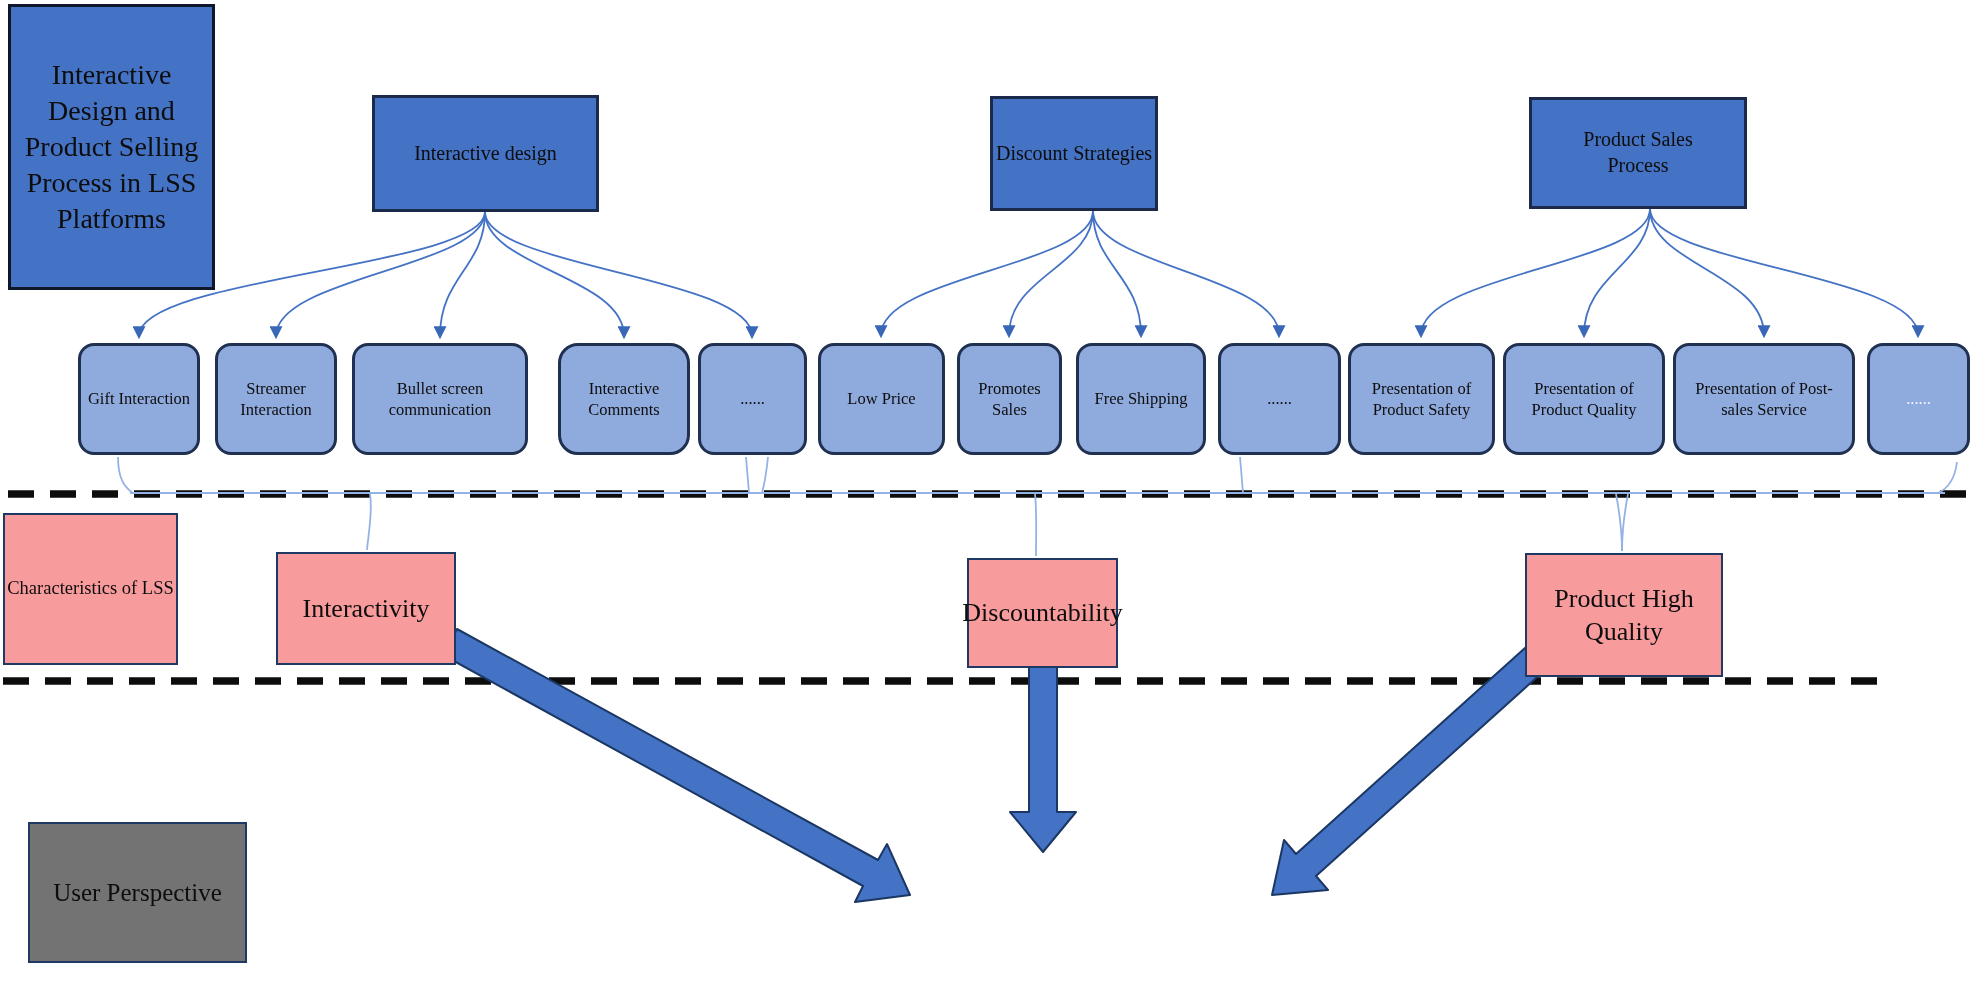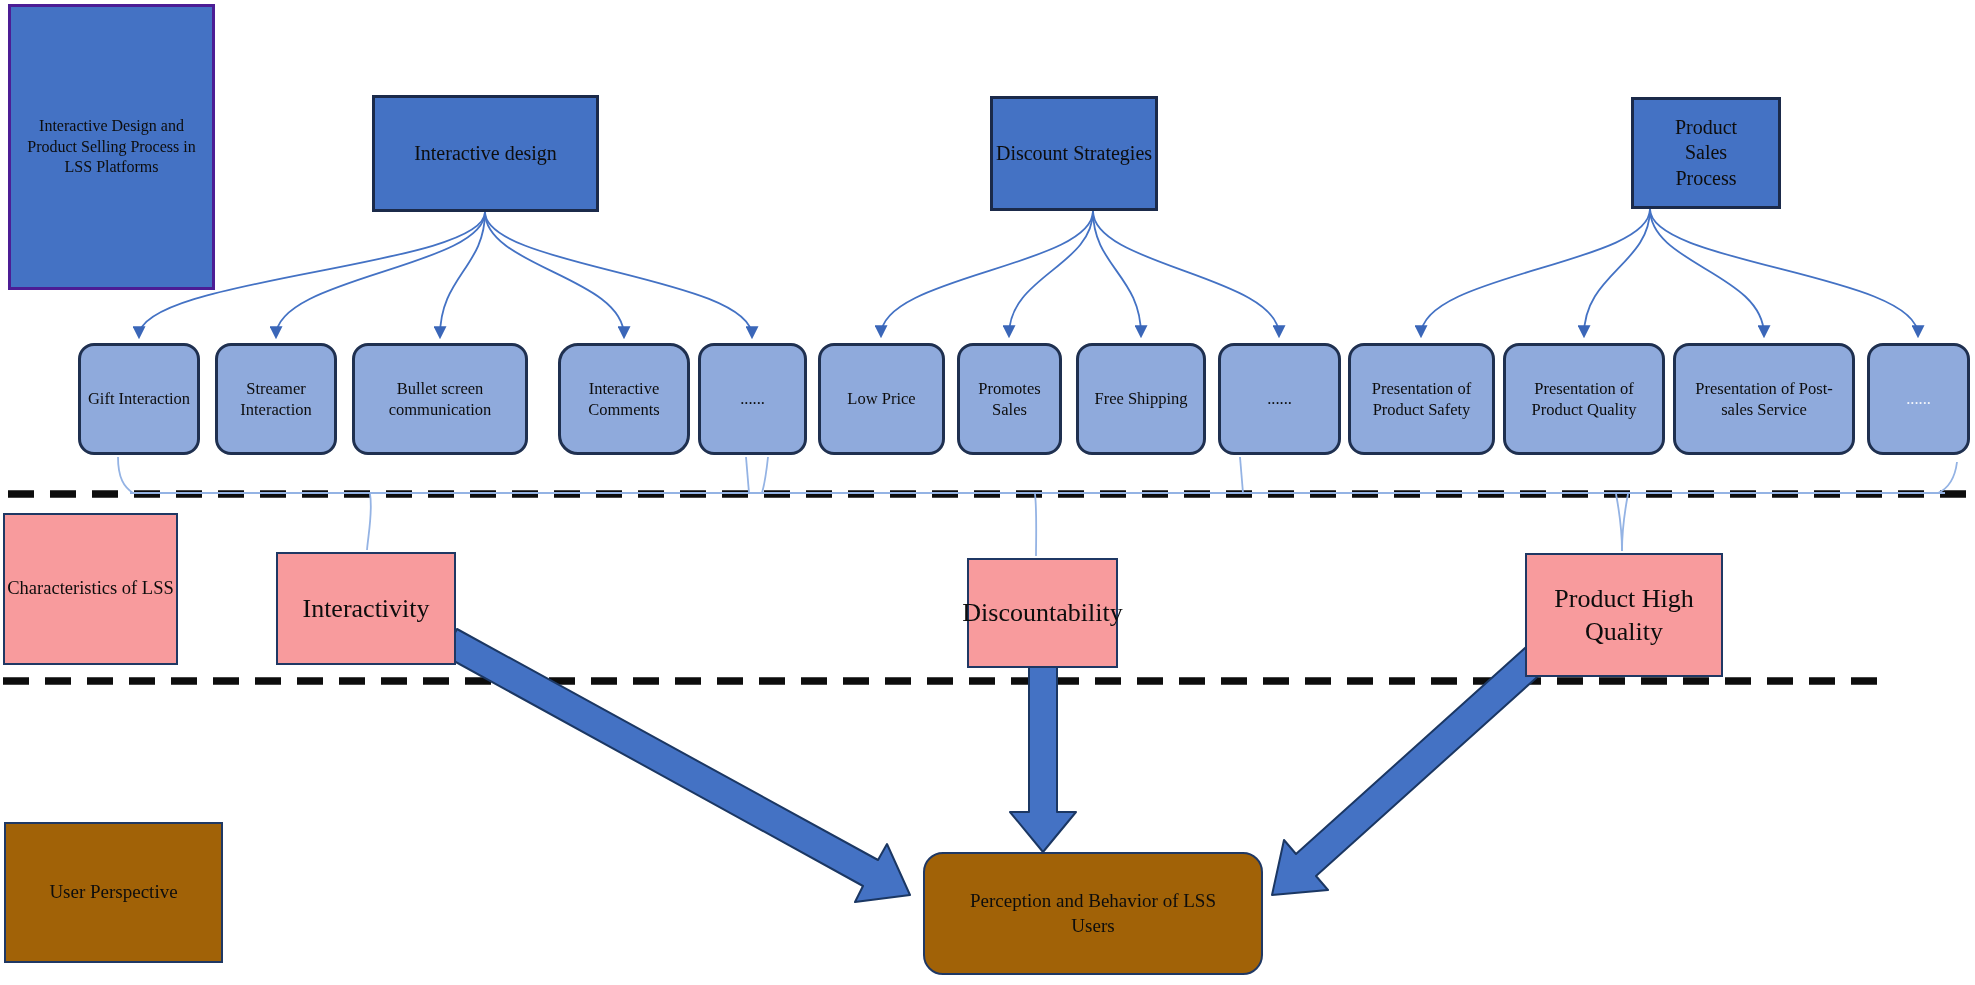--- a/index.html
+++ b/index.html
@@ -16,36 +16,37 @@
     display:flex;align-items:center;justify-content:center;
     text-align:center;color:#0d0d0d;
     box-sizing:border-box;line-height:1.28;
     z-index:2;
   }
   .parent{
     background:#4472c4;border:3px solid #1b2a4a;
     font-size:20px;
   }
   .titlebox{
-    background:#4472c4;border:3px solid #4c1d95;
-    font-size:16px;padding:0 8px;
+    background:#4472c4;border:3px solid #0f172a;
+    font-size:28px;padding:0 8px;
   }
   .child{
     background:#8faadc;border:3px solid #1f3050;
     border-radius:16px;font-size:16.5px;padding:0 4px;
     top:343px;height:112px;
   }
   .child.white-dots{color:#f5f7fb;}
   .pink{
     background:#f89b9d;border:2px solid #1f3864;
     font-size:26px;
   }
   .green{
-    background:#a16207;border:2.5px solid #1f3864;
-    font-size:19px;
+    background:#737373;border:2.5px solid #1f3864;
+    font-size:25px;
+    margin-left:24px;
   }
   .rounded{border-radius:20px;}
 </style>
 </head>
 <body>
 
 <div id="canvas">
 
   <svg class="layer" width="1975" height="985" style="z-index:1">
 
@@ -75,21 +76,21 @@
   <div class="box titlebox" style="left:8px;top:4px;width:207px;height:286px;">
     <span>Interactive Design and Product Selling Process in LSS Platforms</span>
   </div>
 
   <div class="box parent" style="left:372px;top:95px;width:227px;height:117px;">
     <span>Interactive design</span>
   </div>
   <div class="box parent" style="left:990px;top:96px;width:168px;height:115px;">
     <span>Discount Strategies</span>
   </div>
-  <div class="box parent" style="left:1631px;top:97px;width:150px;height:112px;padding:8px 26px;">
+  <div class="box parent" style="left:1529px;top:97px;width:218px;height:112px;padding:8px 26px;">
     <span>Product Sales Process</span>
   </div>
 
   <div class="box child" style="left:78px;width:122px;">
       <span>Gift Interaction</span>
     </div>
   <div class="box child" style="left:215px;width:122px;">
       <span>Streamer Interaction</span>
     </div>
   <div class="box child" style="left:352px;width:176px;">
@@ -135,23 +136,20 @@
   <div class="box pink" style="left:967px;top:558px;width:151px;height:110px;">
     <span>Discountability</span>
   </div>
   <div class="box pink" style="left:1525px;top:553px;width:198px;height:124px;">
     <span>Product High Quality</span>
   </div>
 
   <div class="box green" style="left:4px;top:822px;width:219px;height:141px;">
     <span>User Perspective</span>
   </div>
-  <div class="box green rounded" style="left:923px;top:852px;width:340px;height:123px;padding:0 30px;">
-    <span>Perception and Behavior of LSS Users</span>
-  </div>
 
   <svg class="layer" width="1975" height="985" style="z-index:3">
     <defs>
       <marker id="ah" viewBox="0 0 10 10" refX="7.5" refY="5" markerWidth="13" markerHeight="13" markerUnits="userSpaceOnUse" orient="auto">
         <path d="M0,0 L10,5 L0,10 z" fill="#3a66b8"></path>
       </marker>
     </defs>
     <g stroke="#4472c4" stroke-width="1.8" fill="none" marker-end="url(#ah)">
       <g>
         <path d="M485,212 C485,267 139,277 139,336"></path>

